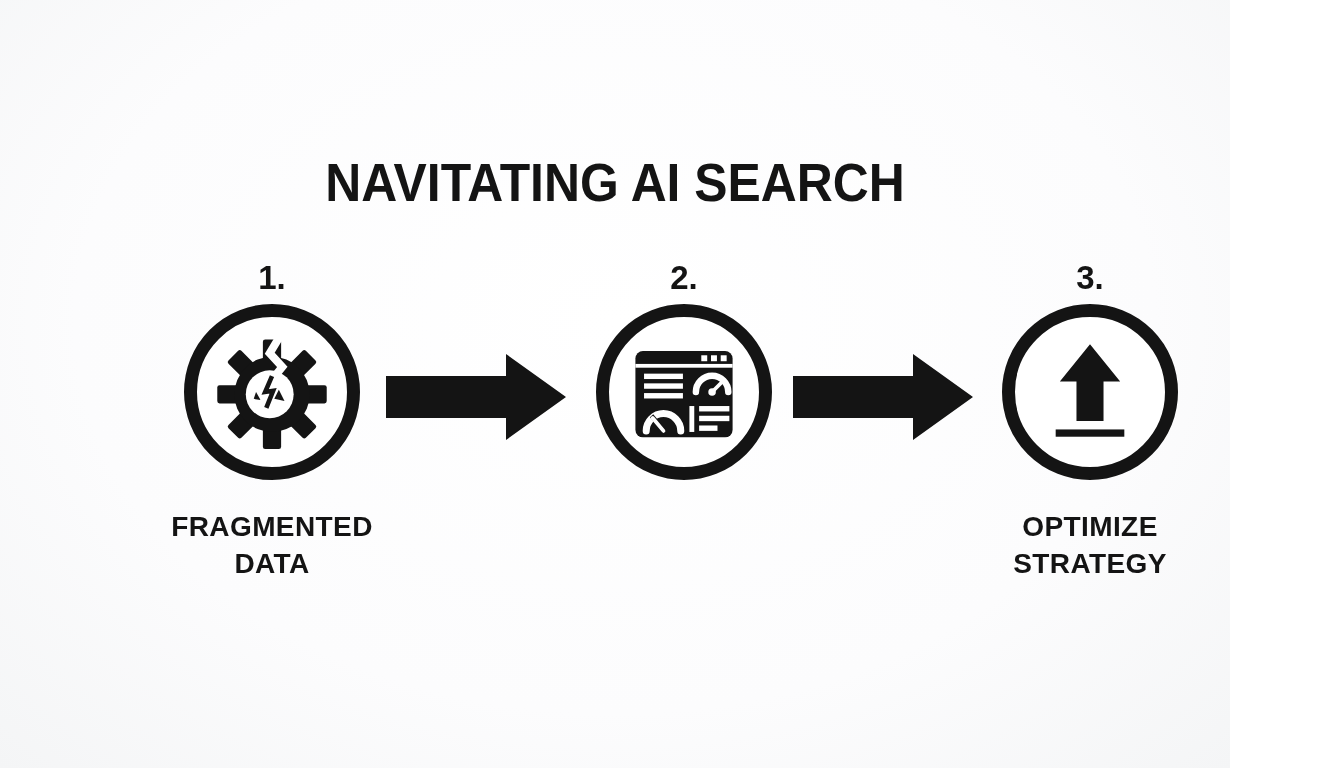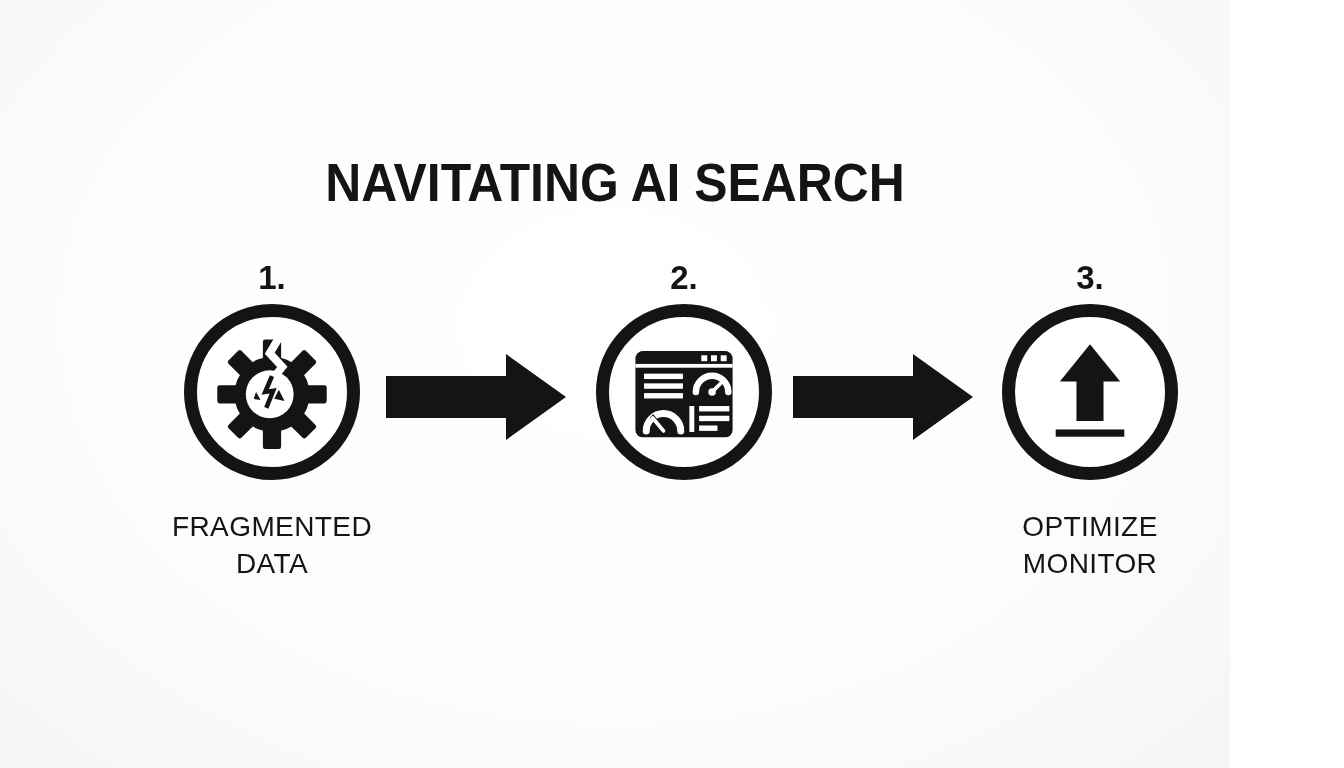--- a/index.html
+++ b/index.html
@@ -58,21 +58,21 @@
     display: flex;
     align-items: center;
     justify-content: center;
   }
 
   .step-icon { display: block; }
 
   .step-label {
     margin-top: 28px;
     font-size: 28px;
-    font-weight: 400;
+    font-weight: 700;
     letter-spacing: 0.4px;
     line-height: 37px;
     text-align: center;
     white-space: pre-line;
     color: var(--ink);
   }
 
   .connector {
     position: absolute;
     top: 354px;
@@ -154,16 +154,16 @@
 
   <div class="step step-3">
     <div class="step-number">3.</div>
     <div class="step-circle">
       <svg class="step-icon" width="104" height="104" viewBox="0 0 100 100">
         <polygon class="ink" points="50,4 79,40 63,40 63,78 37,78 37,40 21,40"></polygon>
         <rect class="ink" x="17" y="86" width="66" height="7"></rect>
       </svg>
     </div>
     <div class="step-label">OPTIMIZE
-MONITOR</div>
+STRATEGY</div>
   </div>
 
 </div>
 
 </body></html>

